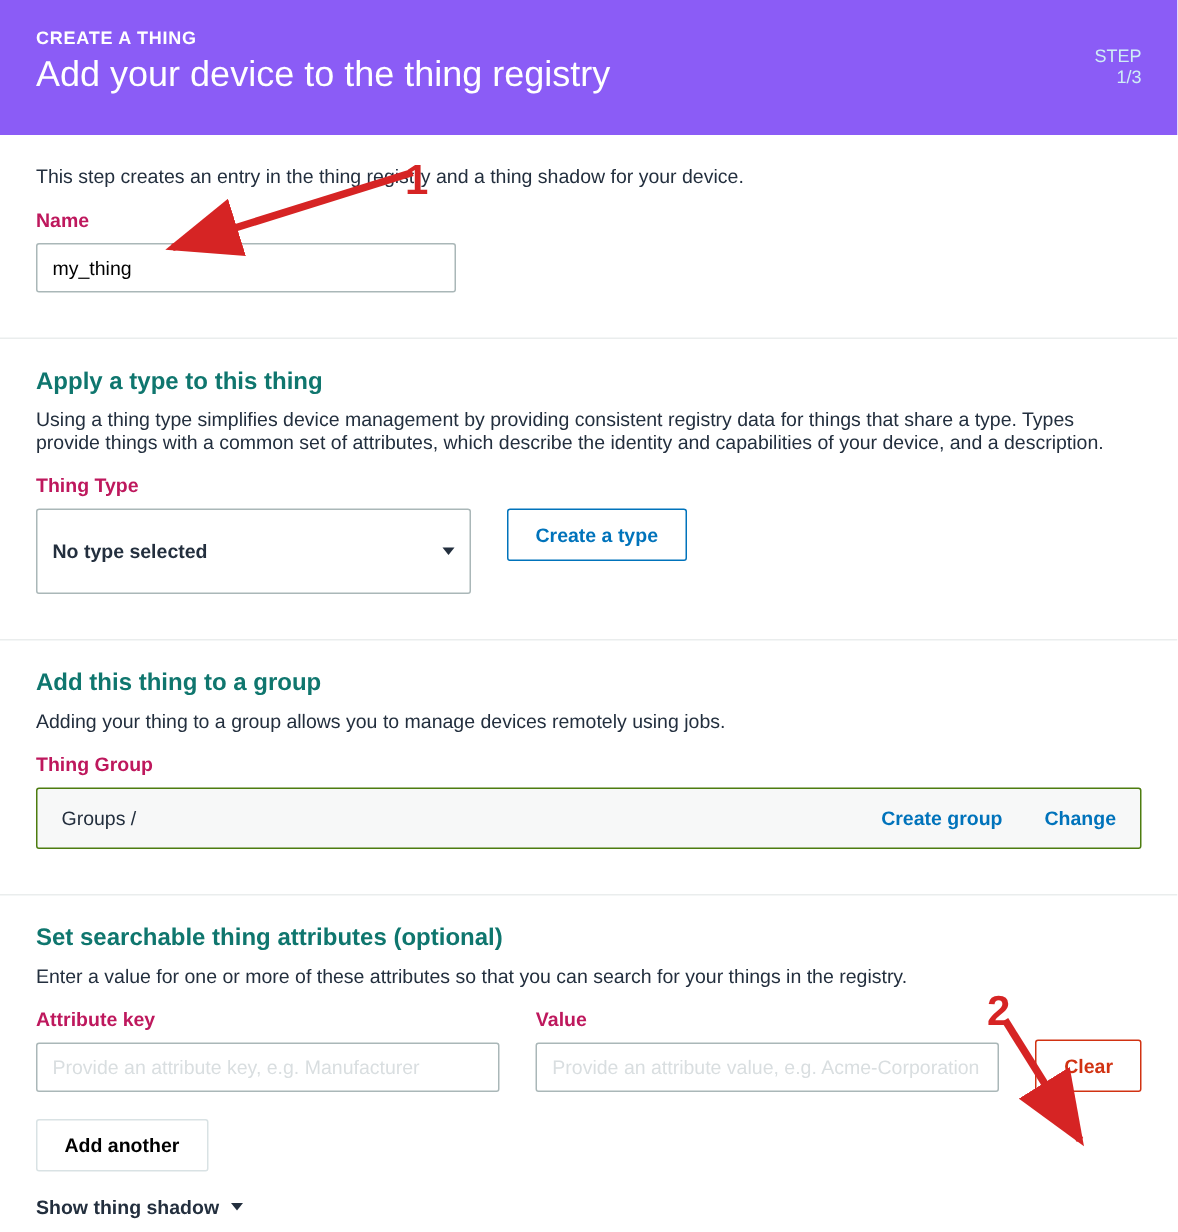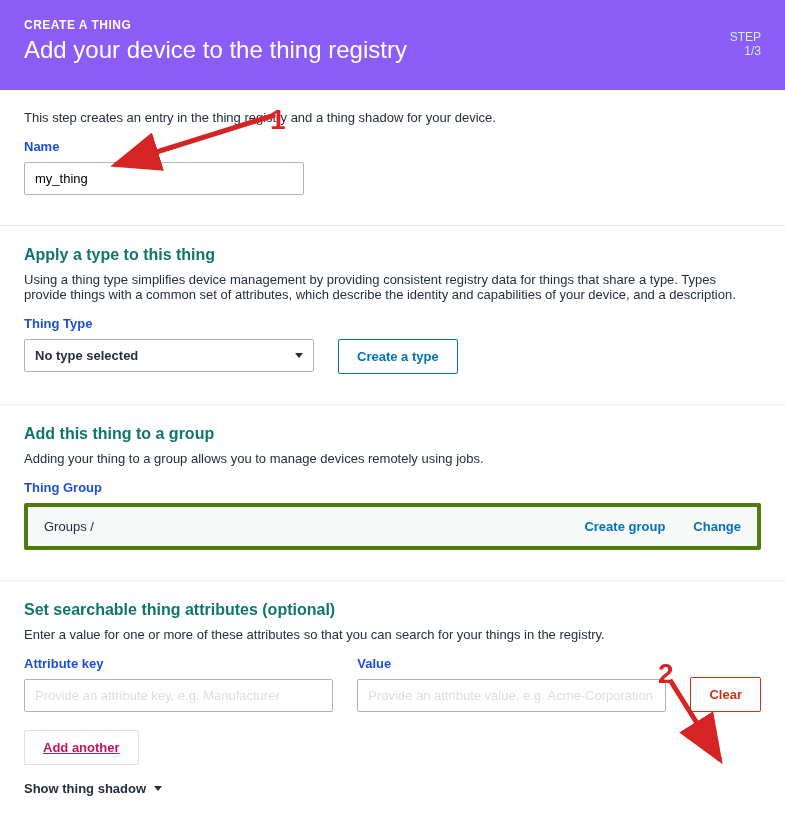--- a/index.html
+++ b/index.html
@@ -4,32 +4,32 @@
   <style>
     * { box-sizing: border-box; margin: 0; padding: 0; }
     body { font-family: "Amazon Ember", "Helvetica Neue", Arial, sans-serif; font-size: 13px; color: #232f3e; background: #fff; }
     .header { background: #8b5cf6; color: #fff; padding: 18px 24px 26px 24px; position: relative; }
     .breadcrumb-h { text-transform: uppercase; letter-spacing: 0.5px; font-size: 12px; font-weight: 600; margin-bottom: 4px; }
     .header-title { font-size: 24px; font-weight: 300; }
     .step-block { position: absolute; top: 30px; right: 24px; text-align: right; color: #cfeef6; font-size: 12px; line-height: 1.2; }
     .section { padding: 20px 24px 30px 24px; border-bottom: 1px solid #eaeded; }
     .section:last-of-type { border-bottom: none; }
     .helptext { font-size: 13px; color: #232f3e; margin-bottom: 14px; }
-    .field-label { font-size: 13px; font-weight: 700; color: #1d4ed8; margin-bottom: 8px; display: block; }
+    .field-label { font-size: 13px; font-weight: 700; color: #be185d; margin-bottom: 8px; display: block; }
     .text-input { border: 1px solid #aab7b8; border-radius: 2px; padding: 8px 10px; font-size: 13px; width: 280px; color: #000000; }
     .text-input::placeholder { color: #d9dee0; font-weight: 400; }
     .section-title { font-size: 16px; font-weight: 700; color: #0f766e; margin-bottom: 8px; }
-    .dropdown { border: 1px solid #aab7b8; border-radius: 2px; padding: 8px 10px; width: 290px; display: inline-flex; justify-content: space-between; align-items: center; font-weight: 700; cursor: pointer; background:#fff; }
+    .dropdown { border: 1px solid #aab7b8; border-radius: 2px; padding: 20px 10px; width: 290px; display: inline-flex; justify-content: space-between; align-items: center; font-weight: 700; cursor: pointer; background:#fff; }
     .caret-down { width: 0; height: 0; border-left: 4px solid transparent; border-right: 4px solid transparent; border-top: 5px solid #232f3e; }
     .btn { display: inline-flex; align-items: center; border-radius: 2px; padding: 9px 18px; font-weight: 700; font-size: 13px; cursor: pointer; border: 1px solid transparent; }
     .btn-outline-teal { border-color: #0073bb; color: #0073bb; background: #fff; }
-    .btn-outline-light { border-color: #d9e2e4; color: #be185d; background: #fff; text-decoration: underline; }
+    .btn-outline-light { border-color: #d9e2e4; color: #000000; background: #fff; }
     .btn-outline-red { border-color: #d13212; color: #d13212; background: #fff; }
     .type-row { display: flex; gap: 24px; align-items: flex-start; margin-top: 2px; }
-    .group-box { background: #f7f8f8; border: 4px solid #4d7c0f; border-radius: 2px; padding: 12px 16px; display: flex; justify-content: space-between; align-items: center; margin-top: 6px; }
+    .group-box { background: #f7f8f8; border: 1px solid #4d7c0f; border-radius: 2px; padding: 12px 16px; display: flex; justify-content: space-between; align-items: center; margin-top: 6px; }
     .link-teal { color: #0073bb; font-weight: 700; cursor: pointer; }
     .group-links { display: flex; gap: 28px; }
     .attr-row { display: flex; gap: 24px; align-items: flex-end; }
     .attr-col { flex: 1; display: flex; flex-direction: column; }
     .attr-col .text-input { width: 100%; }
     .add-another-row { margin-top: 18px; }
     .show-shadow { margin-top: 16px; font-weight: 700; color: #232f3e; cursor: pointer; display: inline-flex; align-items: center; gap: 8px;}
     .anno-num { position: absolute; font-size: 28px; font-weight: 700; color: #d62424; font-family: Arial, sans-serif; }
     .wrapper { position: relative; width: 785px; }
     svg.anno-svg { position: absolute; top:0; left:0; width:785px; height:821px; pointer-events:none; }

